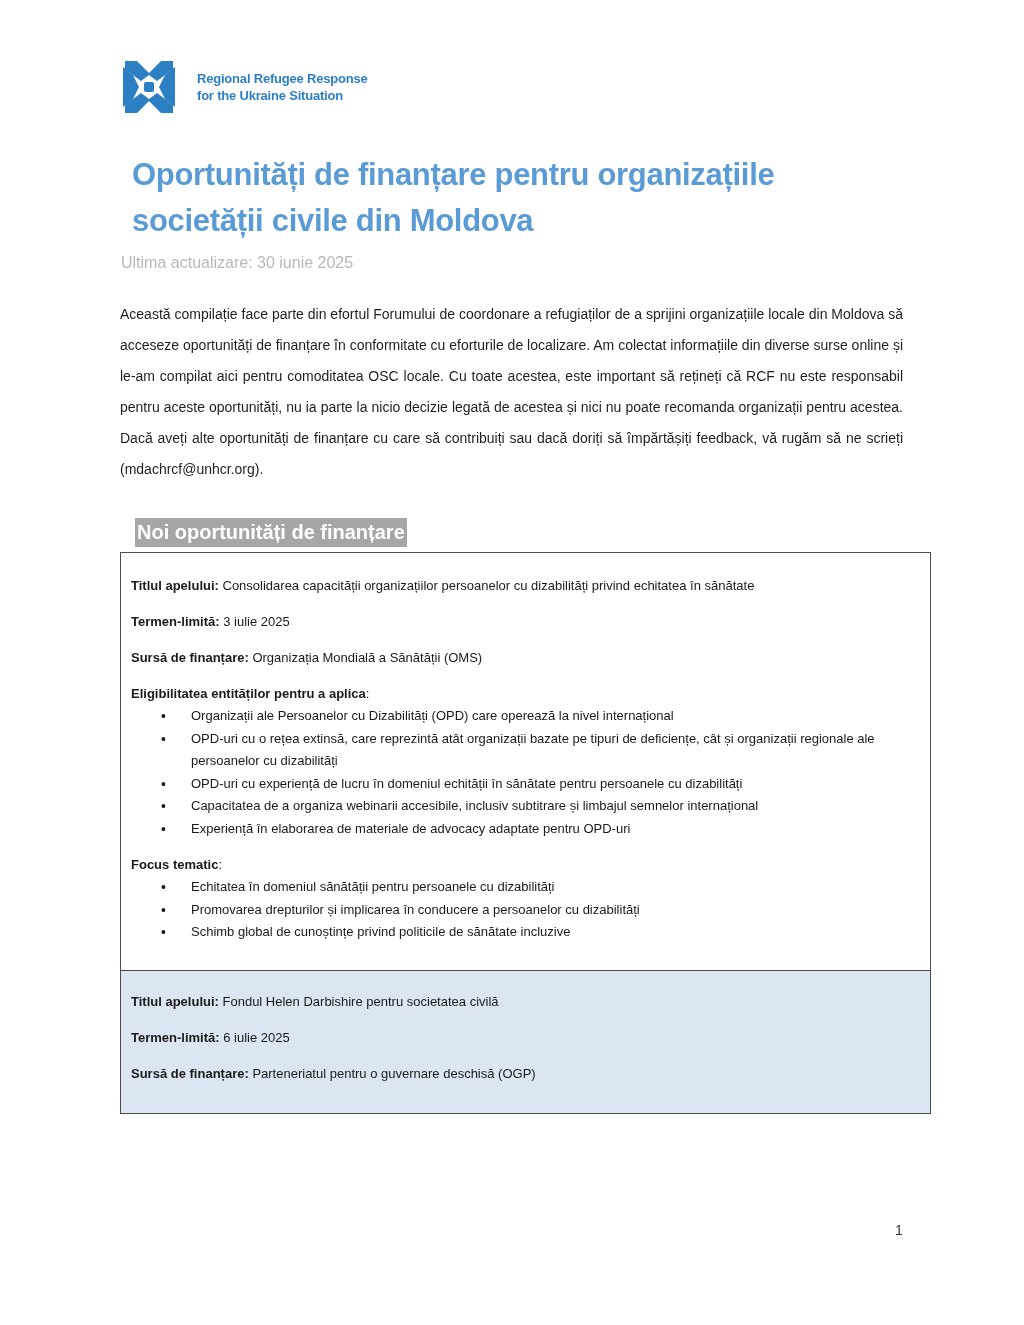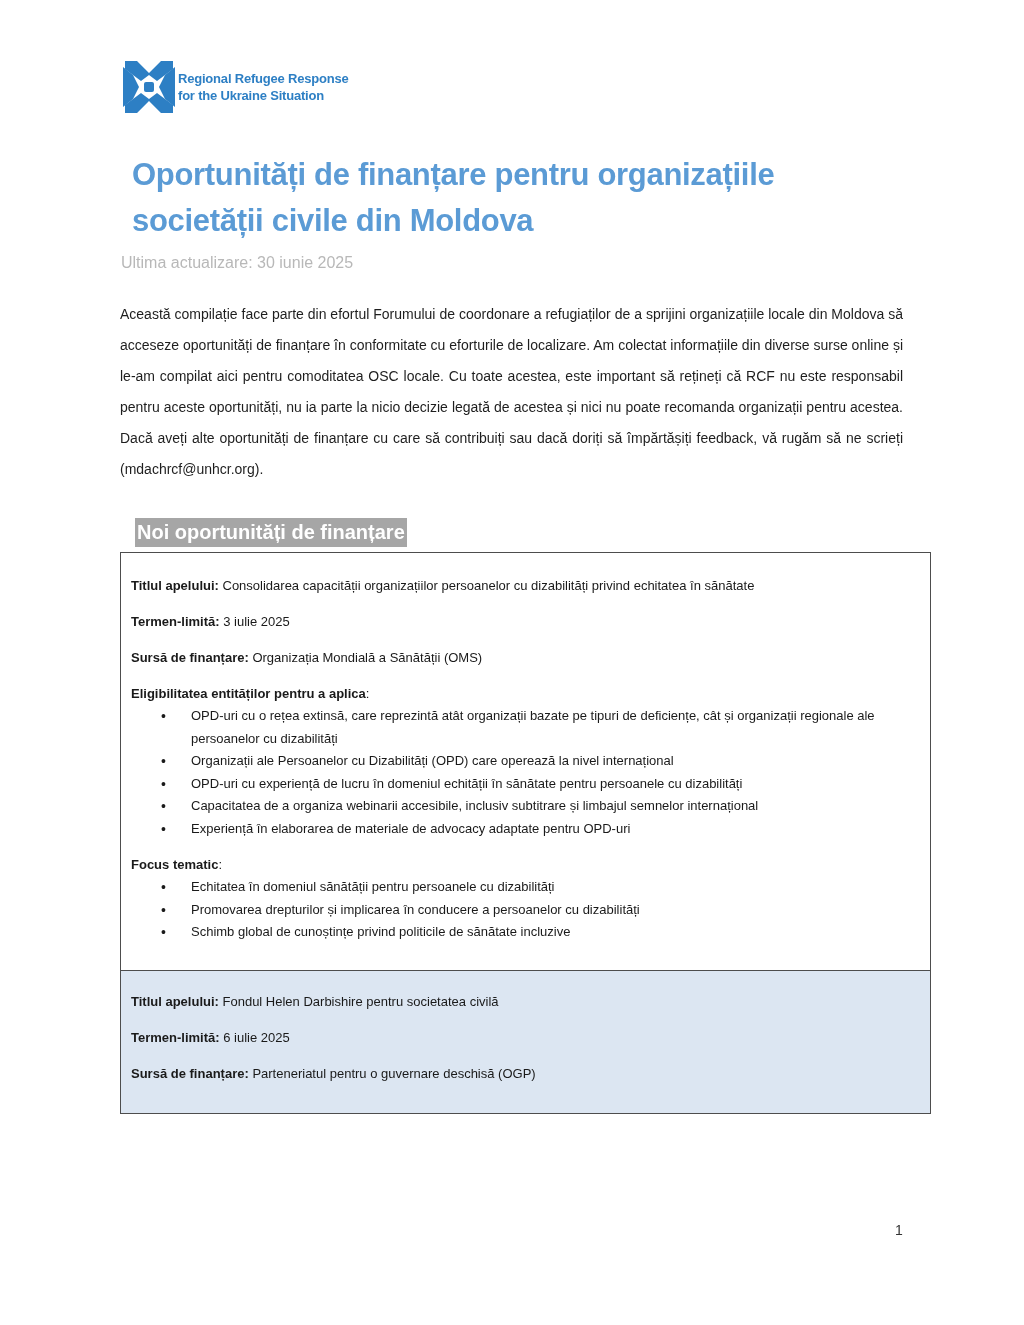--- a/index.html
+++ b/index.html
@@ -4,21 +4,21 @@
   <style>
     html, body { margin: 0; padding: 0; background: #ffffff; }
     body {
       width: 1024px; height: 1325px; position: relative; overflow: hidden;
       font-family: "Liberation Sans", "DejaVu Sans", sans-serif;
       color: #1a1a1a;
     }
     .logo { position: absolute; left: 121px; top: 59px; display: flex; align-items: center; }
     .logo-mark { width: 56px; height: 56px; }
     .logo-text {
-      margin-left: 1px; color: #2d7fc4; font-size: 13px; line-height: 17px;
+      margin-left: 20px; color: #2d7fc4; font-size: 13px; line-height: 17px;
       font-weight: bold; letter-spacing: -0.2px;
     }
     .title {
       position: absolute; left: 120px; top: 140px; width: 760px;
       color: #5b9bd5; font-size: 31px; line-height: 46px; font-weight: bold;
       margin: 12px; letter-spacing: -0.3px;
     }
     .updated {
       position: absolute; left: 121px; top: 254px; color: #b8b8b8; font-size: 16px;
     }
@@ -79,22 +79,22 @@
 
 <h2 class="section-heading">Noi oportunități de finanțare</h2>
 
 <div class="table">
   <div class="cell">
     <p class="field justify"><span class="label">Titlul apelului:</span> <span>Consolidarea capacității organizațiilor persoanelor cu dizabilități privind echitatea în sănătate</span></p>
     <p class="field"><span class="label">Termen-limită:</span> <span>3 iulie 2025</span></p>
     <p class="field"><span class="label">Sursă de finanțare:</span> <span>Organizația Mondială a Sănătății (OMS)</span></p>
     <div><span class="label">Eligibilitatea entităților pentru a aplica</span>:</div>
     <ul>
+      <li>Organizații ale Persoanelor cu Dizabilități (OPD) care operează la nivel internațional</li>
       <li>OPD-uri cu o rețea extinsă, care reprezintă atât organizații bazate pe tipuri de deficiențe, cât și organizații regionale ale persoanelor cu dizabilități</li>
-      <li>Organizații ale Persoanelor cu Dizabilități (OPD) care operează la nivel internațional</li>
       <li>OPD-uri cu experiență de lucru în domeniul echității în sănătate pentru persoanele cu dizabilități</li>
       <li>Capacitatea de a organiza webinarii accesibile, inclusiv subtitrare și limbajul semnelor internațional</li>
       <li>Experiență în elaborarea de materiale de advocacy adaptate pentru OPD-uri</li>
     </ul>
     <div><span class="label">Focus tematic</span>:</div>
     <ul>
       <li>Echitatea în domeniul sănătății pentru persoanele cu dizabilități</li>
       <li>Promovarea drepturilor și implicarea în conducere a persoanelor cu dizabilități</li>
       <li>Schimb global de cunoștințe privind politicile de sănătate incluzive</li>
     </ul>

